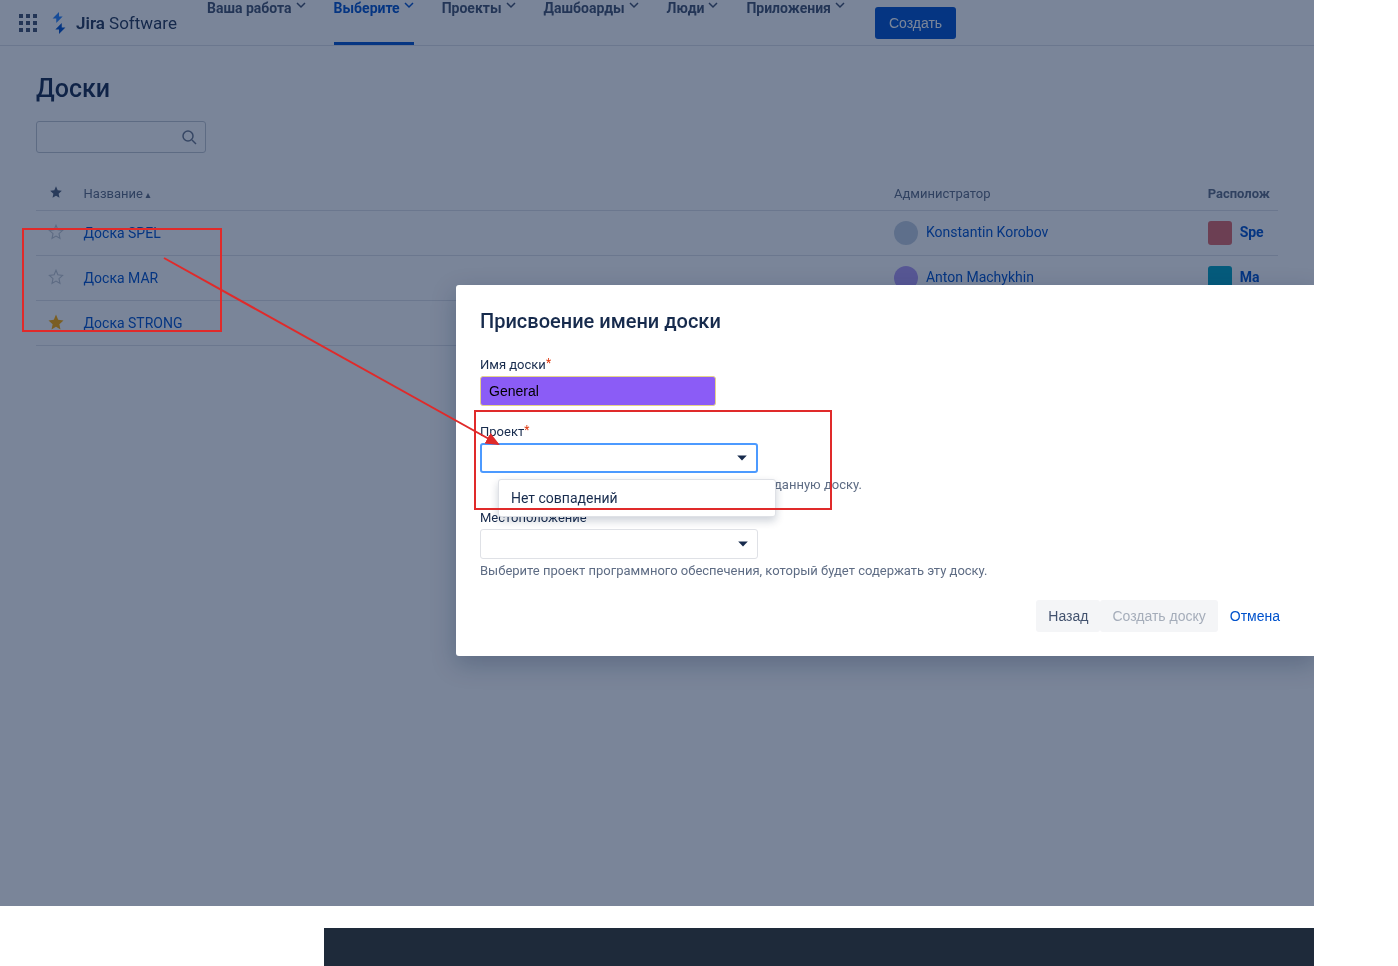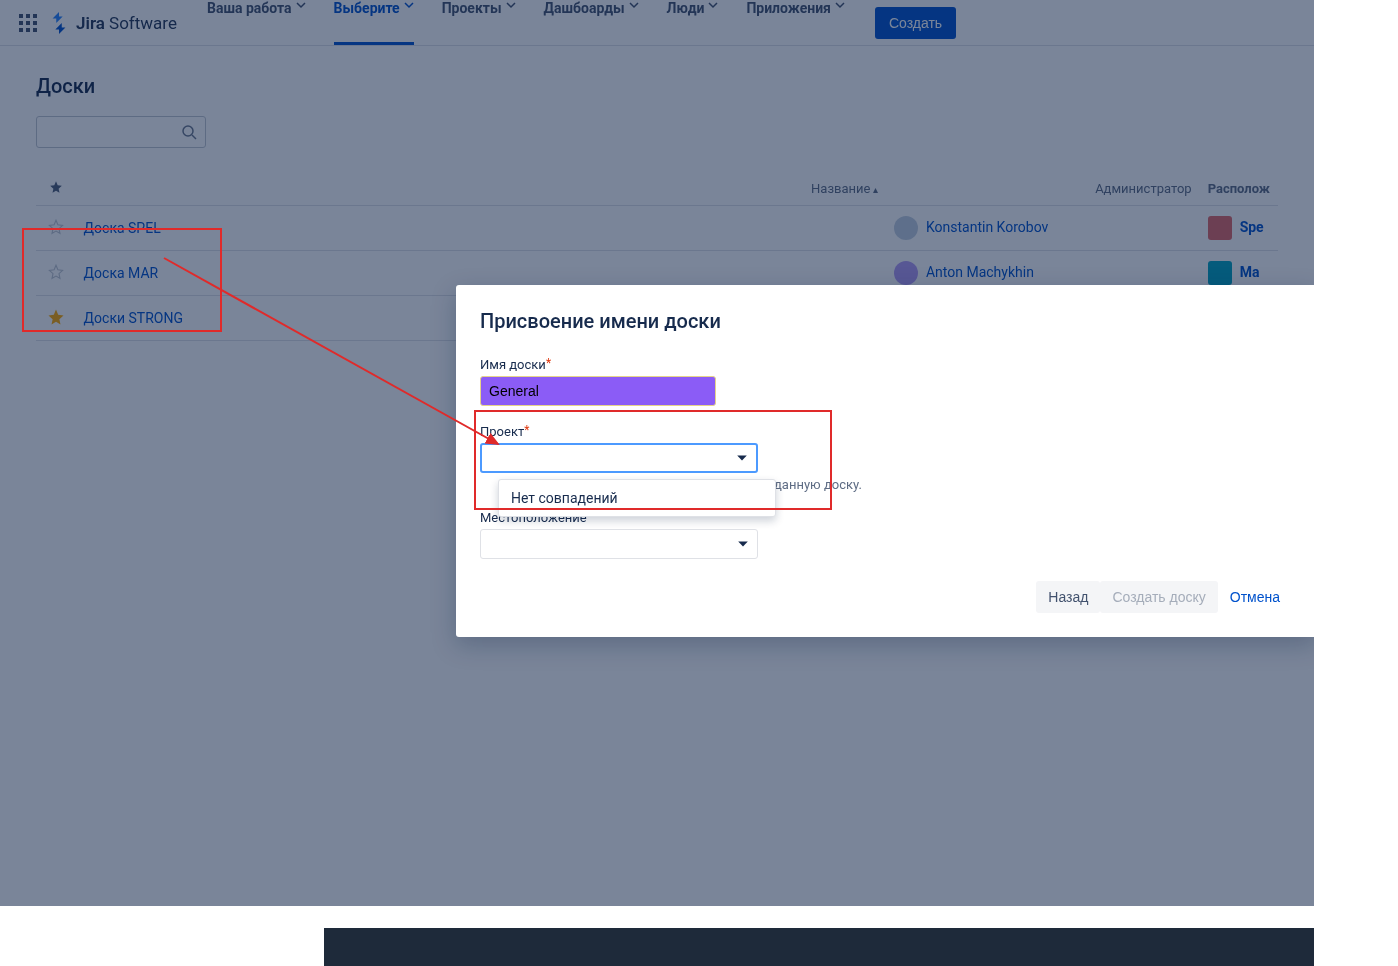--- a/index.html
+++ b/index.html
@@ -61,34 +61,34 @@
     background: var(--jira-blue); color: #fff;
     border: none; border-radius: 3px;
     padding: 0 14px; height: 32px; font-size: 14px; margin-left: 12px;
     cursor: pointer;
   }
 
   
   .page {
     padding: 28px 36px 0 36px;
   }
-  .page-title { font-size: 20px; font-weight: 500; margin: 0 0 18px 0; }
+  .page-title { font-size: 25px; font-weight: 500; margin: 0 0 18px 0; }
   .search-box {
     width: 170px; height: 32px;
     border: 1px solid #c1c7d0; border-radius: 3px;
     display: flex; align-items: center; justify-content: flex-end;
     padding: 0 8px;
   }
   .boards-table {
     margin-top: 24px;
     width: 100%;
     border-collapse: collapse;
   }
   .boards-table th {
-    text-align: right; font-weight: 400; font-size: 13px; color: var(--text-muted);
+    text-align: left; font-weight: 400; font-size: 13px; color: var(--text-muted);
     padding: 8px 8px; border-bottom: 1px solid var(--border-light);
   }
   .boards-table td {
     padding: 10px 8px; font-size: 14px; border-bottom: 1px solid var(--border-light);
     color: var(--jira-link);
   }
   .boards-table .star-col { width: 40px; text-align: center; }
   .boards-table .name-col { width: 870px; }
   .boards-table .admin-col { width: 330px; margin-left: 12px; }
   .boards-table .loc-col { width: auto; font-weight: bold; }
@@ -280,21 +280,21 @@
                 <path fill="none" stroke="#c1c7d0" stroke-width="1.5" d="M12 3l2.5 6 6.3 .9-4.8 4.3 1.3 6.2L12 17.5 6.7 20.4 8 14.2 3.2 9.9 9.5 9z"></path>
               </svg></td>
             <td class="name-col"><span class="link-like">Доска MAR</span></td>
             <td class="admin-col"><span class="avatar" style="background: rgb(180, 156, 245);"></span><span class="link-like">Anton Machykhin</span></td>
             <td class="loc-col"><span class="avatar sq" style="background: rgb(0, 163, 191);"></span><span class="link-like">Ma</span></td>
           </tr>
           <tr>
             <td class="star-col"><svg width="18" height="18" viewBox="0 0 24 24">
                 <path fill="#ffab00" d="M12 2l2.9 6.9L22 10l-5.5 4.9L18 22l-6-3.6L6 22l1.5-7.1L2 10l7.1-1.1z"></path>
               </svg></td>
-            <td class="name-col"><span class="link-like">Доски STRONG</span></td>
+            <td class="name-col"><span class="link-like">Доска STRONG</span></td>
             <td class="admin-col"><span class="avatar" style="background: rgb(215, 183, 176);"></span><span class="link-like"></span></td>
             <td class="loc-col"><span class="avatar sq" style="background: rgb(122, 91, 214);"></span><span class="link-like">Stro</span></td>
           </tr>
         </tbody>
     </table>
   </div>
 
   <div class="annot-box" style="left:22px; top:228px; width:200px; height:104px; z-index:20;"></div>
   <div class="annot-box" style="left:474px; top:410px; width:358px; height:100px; z-index:20;"></div>
   <svg class="annot-arrow" style="left:0; top:0; z-index:20;" width="1398" height="900">
@@ -334,20 +334,21 @@
 
     <div class="field-group">
       <label class="field-label">
         <span>Местоположение</span><span class="req-star">*</span>
       </label>
       <div class="select-wrap plain">
         <svg class="select-caret" width="12" height="12" viewBox="0 0 10 10">
             <path d="M1 3l4 4 4-4" fill="#172b4d"></path>
           </svg>
       </div>
+      <div class="help-text">Выберите проект программного обеспечения, который будет содержать эту доску.</div>
     </div>
 
     <div class="modal-footer">
       <button class="btn btn-subtle">Назад</button>
       <button class="btn btn-disabled">Создать доску</button>
       <button class="btn btn-link">Отмена</button>
     </div>
   </div>
 
   <div class="taskbar">

